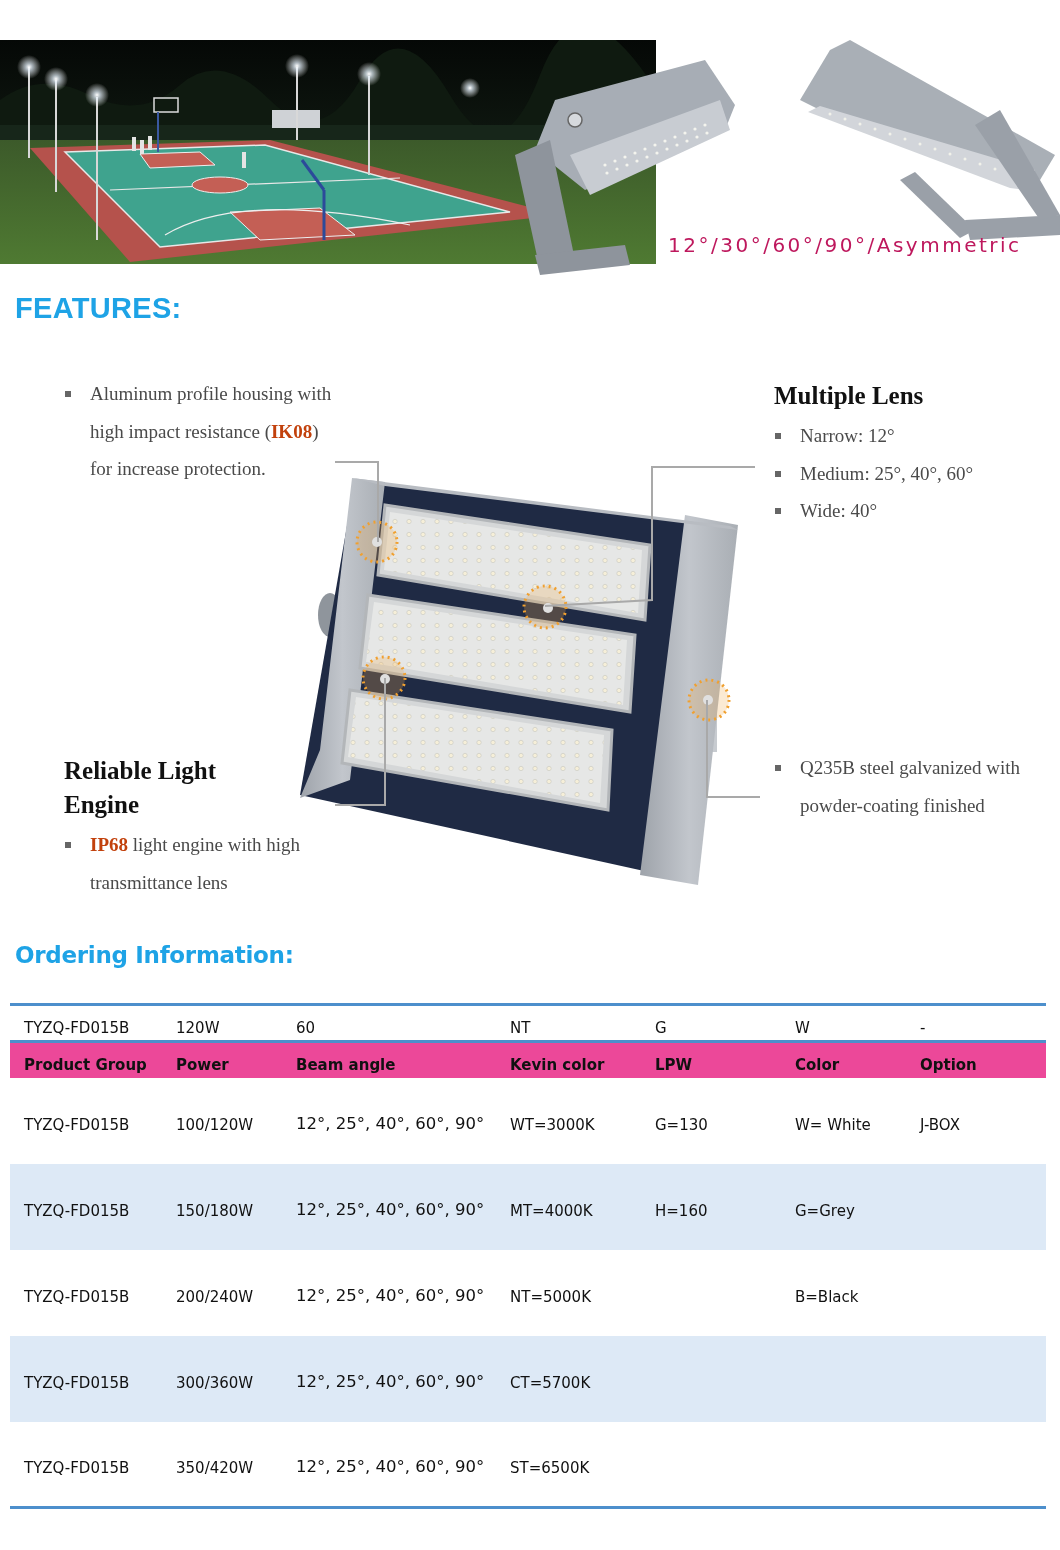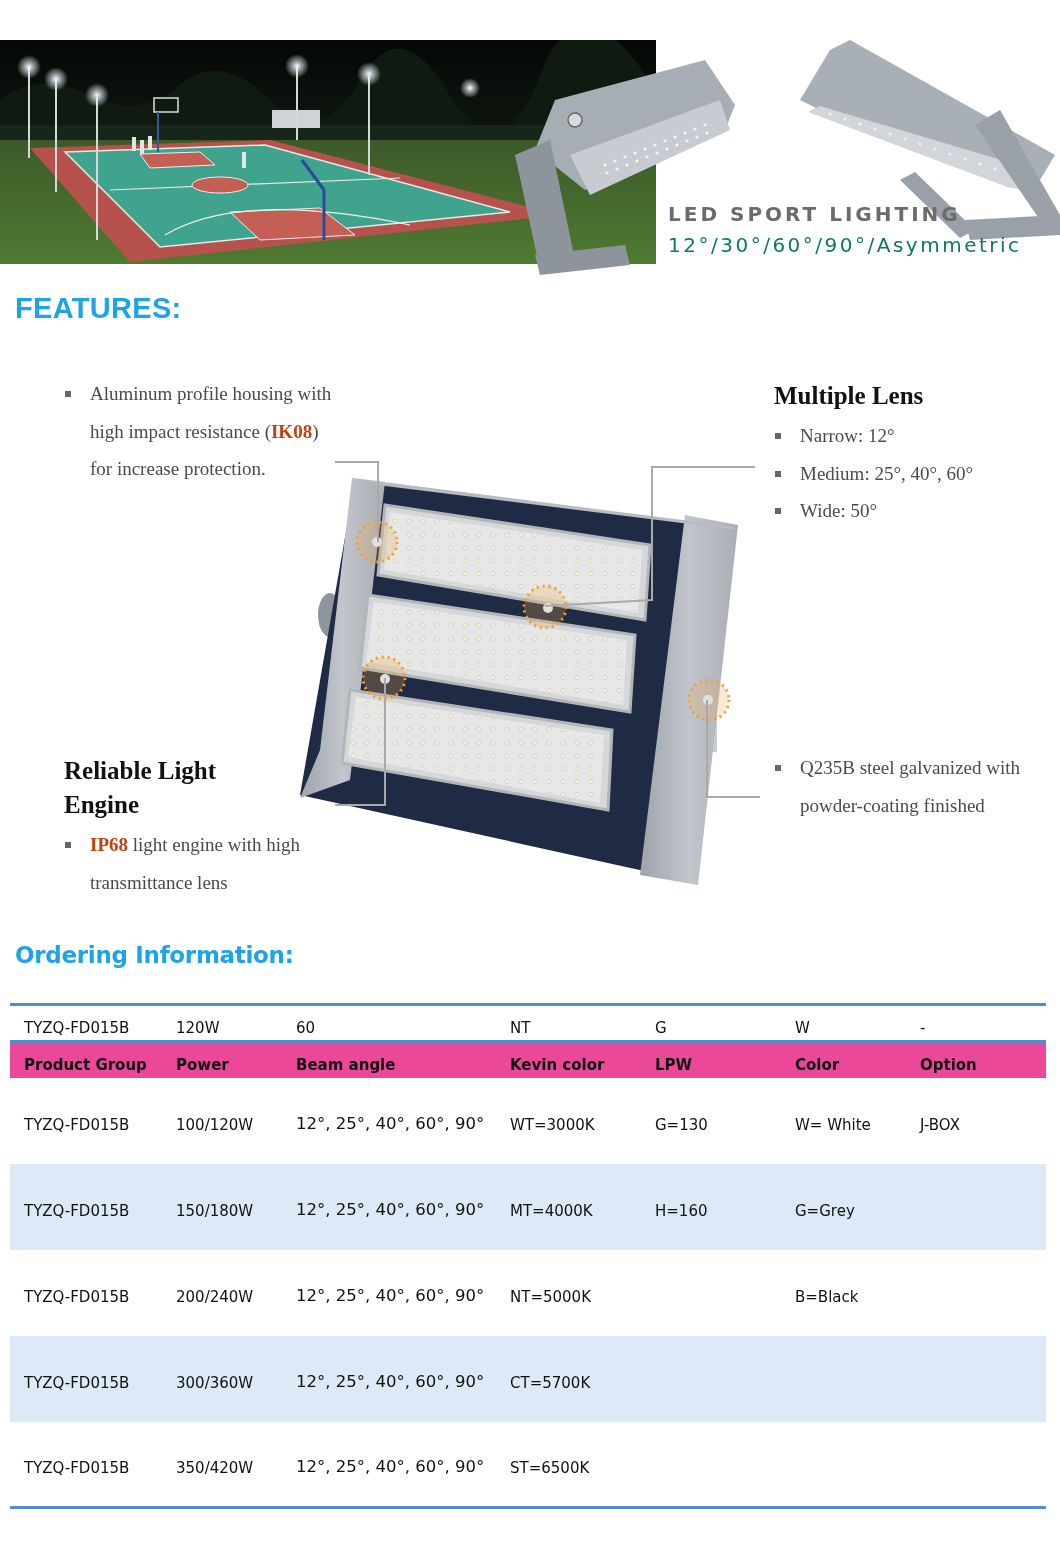--- a/index.html
+++ b/index.html
@@ -6,21 +6,21 @@
     html, body { width: 1060px; height: 1550px; background: #ffffff; overflow: hidden; }
     body { position: relative; font-family: "Liberation Sans", sans-serif; color: #222; }
 
     
     .banner { position: absolute; left: 0; top: 40px; width: 1060px; height: 224px; }
     .banner-photo { position: absolute; left: 0; top: 0; width: 656px; height: 224px; overflow: hidden; background: #0b0f0c; }
     .banner-photo svg { display: block; }
     .banner-product-right { position: absolute; left: 790px; top: 0; width: 270px; height: 200px; }
     .banner-product-left { position: absolute; left: 495px; top: 20px; width: 240px; height: 222px; }
     .banner-title { position: absolute; left: 668px; top: 162px; font-family: "DejaVu Sans", sans-serif; font-weight: bold; font-size: 20px; letter-spacing: 3px; color: #6b6b6b; white-space: nowrap; }
-    .banner-subtitle { position: absolute; left: 668px; top: 193px; font-family: "DejaVu Sans", sans-serif; font-size: 20px; letter-spacing: 2.5px; color: #0f766e; white-space: nowrap; }
+    .banner-subtitle { position: absolute; left: 668px; top: 193px; font-family: "DejaVu Sans", sans-serif; font-size: 20px; letter-spacing: 2.5px; color: #be185d; white-space: nowrap; }
 
     
     .features-heading { position: absolute; left: 15px; top: 292px; font-family: "Liberation Sans", sans-serif; font-weight: bold; font-size: 29px; color: #1ea3e6; letter-spacing: 0.3px; }
 
     
     .feature { position: absolute; font-family: "Liberation Serif", serif; }
     .feature-title { font-weight: bold; font-size: 25px; color: #111; line-height: 34px; }
     .feature-list { list-style: none; margin-top: 4px; }
     .feature-list li { position: relative; padding-left: 26px; font-size: 19px; color: #4a4a4a; line-height: 37.5px; }
     .feature-list li .bullet { position: absolute; left: 1px; top: 16px; width: 6px; height: 6px; background: #666; }
@@ -177,21 +177,20 @@
           <circle cx="175" cy="119" r="1.5"></circle>
           <circle cx="190" cy="124" r="1.5"></circle>
           <circle cx="205" cy="129" r="1.5"></circle>
       </g>
       <polygon points="110,140 125,132 185,190 170,198" fill="#9aa0a8"></polygon>
       <polygon points="175,180 270,175 270,195 180,200" fill="#9aa0a8"></polygon>
       <polygon points="185,85 210,70 270,175 250,180" fill="#9aa0a8"></polygon>
     </svg>
   </div>
 
-  <div class="banner-title">LED SPORT LIGHTING</div>
   <div class="banner-subtitle">12°/30°/60°/90°/Asymmetric</div>
 </div>
 
 <h2 class="features-heading">FEATURES:</h2>
 
 <div class="product-image" title="LED flood light with three lens modules and callouts">
   <svg width="470" height="450" viewBox="0 0 470 450">
     <defs>
       <linearGradient id="housing" x1="0" y1="0" x2="1" y2="0">
         <stop offset="0" stop-color="#9ea3aa"></stop>
@@ -264,21 +263,21 @@
     <li>
       <span class="bullet"></span>
       <span>Narrow: 12°</span>
     </li>
     <li>
       <span class="bullet"></span>
       <span>Medium: 25°, 40°, 60°</span>
     </li>
     <li>
       <span class="bullet"></span>
-      <span>Wide: 50°</span>
+      <span>Wide: 40°</span>
     </li>
   </ul>
 </div>
 
 <div class="feature" id="feature-engine">
   <div class="feature-title" style="width:200px;">Reliable Light Engine</div>
   <ul class="feature-list">
     <li>
       <span class="bullet"></span>
       <b>IP68</b><span> light engine with high transmittance lens</span>

